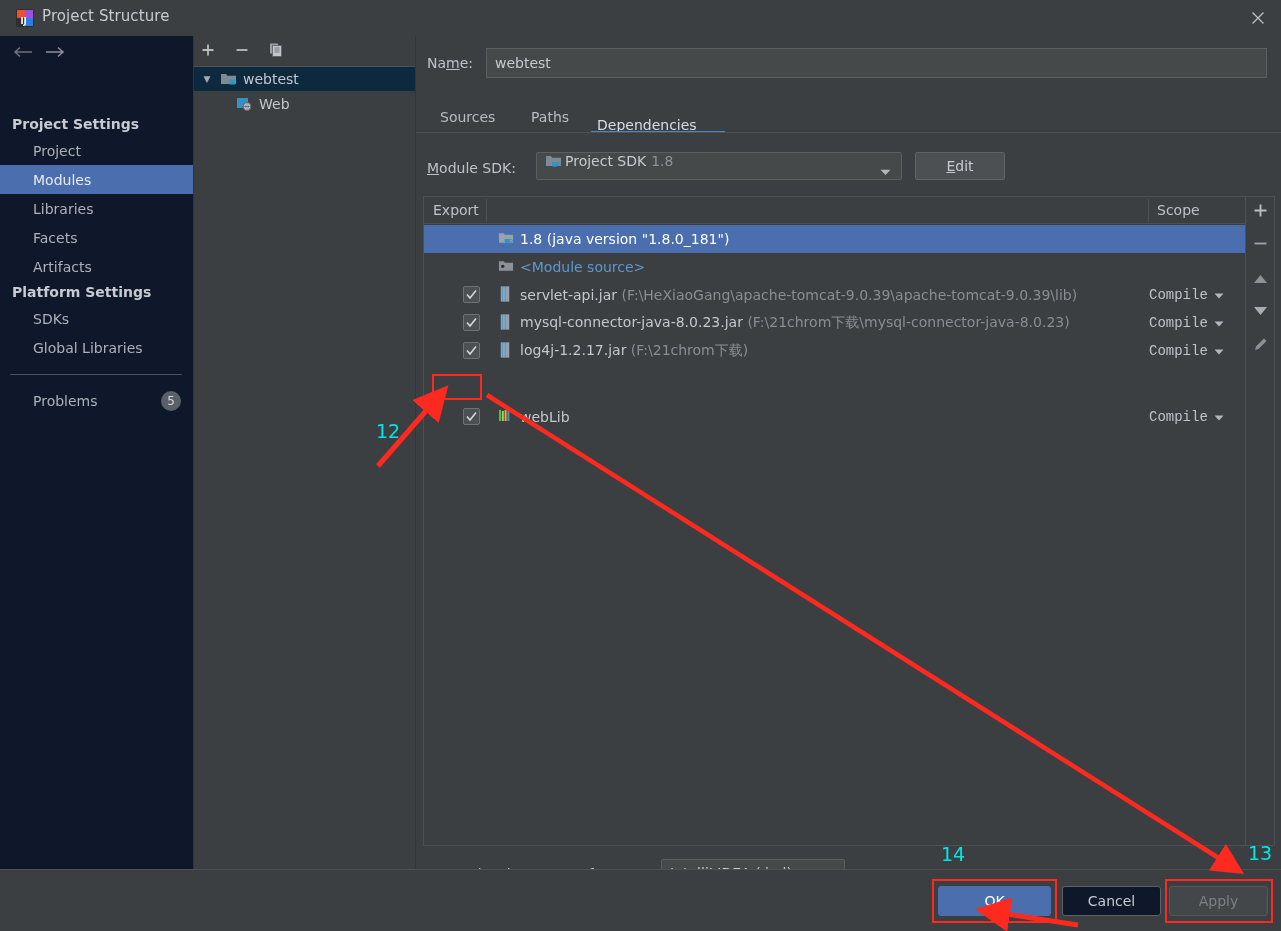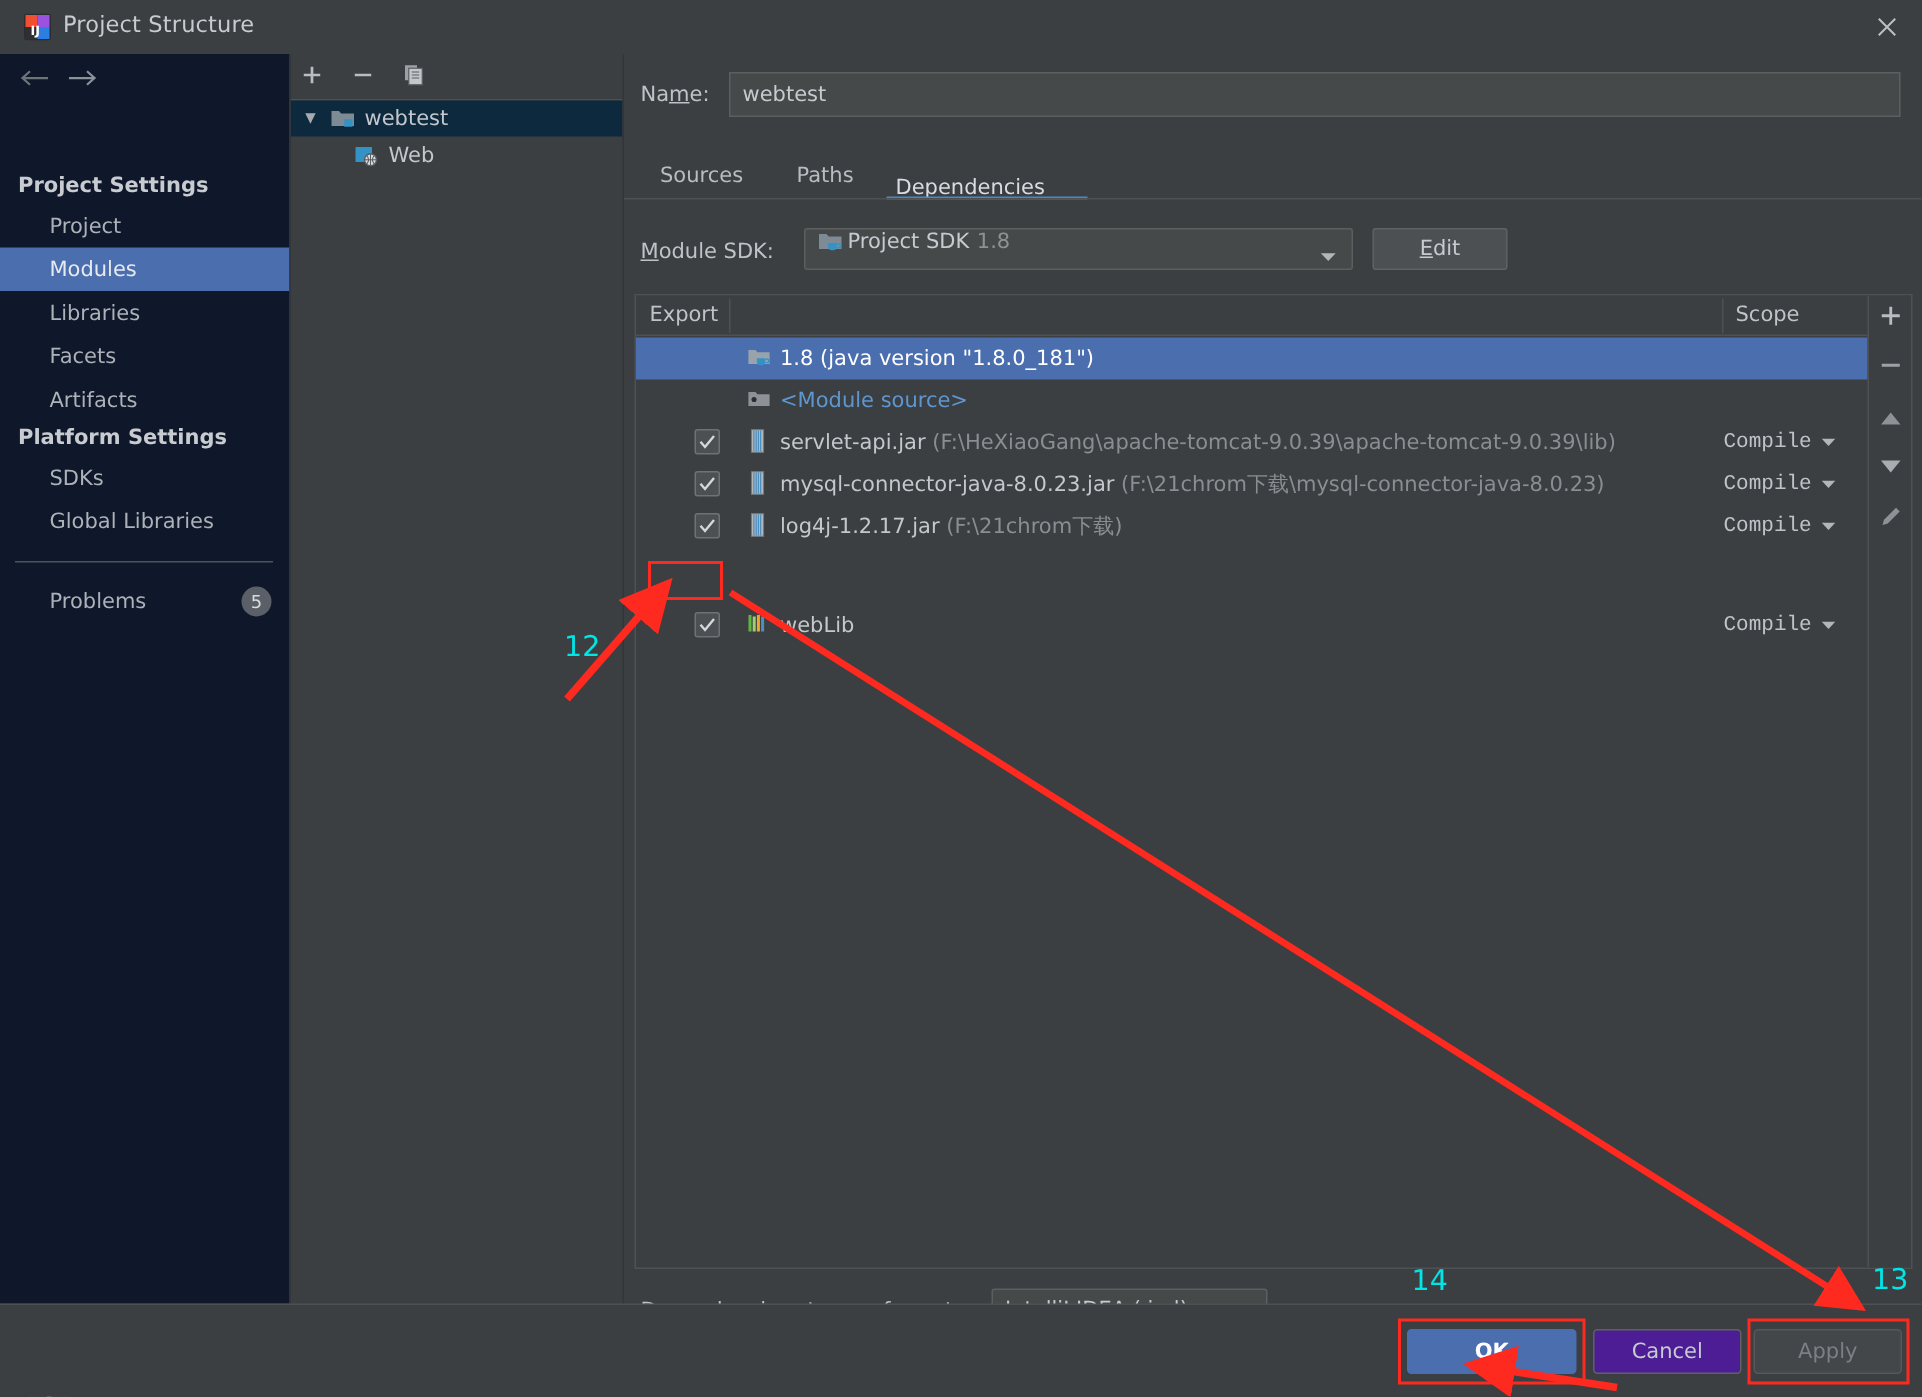--- a/index.html
+++ b/index.html
@@ -186,21 +186,21 @@
     font-size:14px; color:#C7CBD0;
   }
   .storage-combo .arrow { position:absolute; right:10px; top:10px; }
 
   
   .footer-rule { position:absolute; left:0; top:869px; width:1281px; height:1px; background:#4E5154; }
   .footer { position:absolute; left:0; top:870px; width:1281px; height:61px; background:#3C3F41; }
   .btn {
     position:absolute; top:16px; height:30px;
     border-radius:3px; border:1px solid #5E6264;
-    background:#4c1d95; color:#C7CBD0;
+    background:#0f172a; color:#C7CBD0;
     font-size:14px; display:flex; align-items:center; justify-content:center;
   }
   .btn.primary { background:#4B6EAF; border-color:#4B6EAF; color:#FFFFFF; }
   .btn.disabled { color:#7C8085; background:#43474A; border-color:#54585B; }
 
   
   .anno-num {
     position:absolute; font-size:19px; color:#00E5E5;
     font-family:"DejaVu Sans","Liberation Sans",sans-serif;
   }
@@ -539,21 +539,21 @@
       <span class="arrow">
         <svg width="11" height="7" viewBox="0 0 11 7">
             <path d="M0.5 0.8 L5.5 6 L10.5 0.8 Z" fill="#B2B6BB"></path>
           </svg>
       </span>
     </div>
   </div>
 
   <div class="footer-rule"></div>
   <div class="footer">
-    <div class="btn primary" style="left:938px; width:113px;font-weight:bold;">OK</div>
+    <div class="btn primary" style="left:938px; width:113px;">OK</div>
     <div class="btn" style="left:1062px; width:99px;">Cancel</div>
     <div class="btn disabled" style="left:1169px; width:99px;">Apply</div>
   </div>
 
   <div class="anno-box" style="left:432px; top:374px; width:50px; height:26px;"></div>
   <div class="anno-box" style="left:932px; top:879px; width:125px; height:44px;"></div>
   <div class="anno-box" style="left:1165px; top:879px; width:108px; height:44px;"></div>
 
   <div class="anno-num" style="left:376px; top:420px;">12</div>
   <div class="anno-num" style="left:1248px; top:842px;">13</div>

